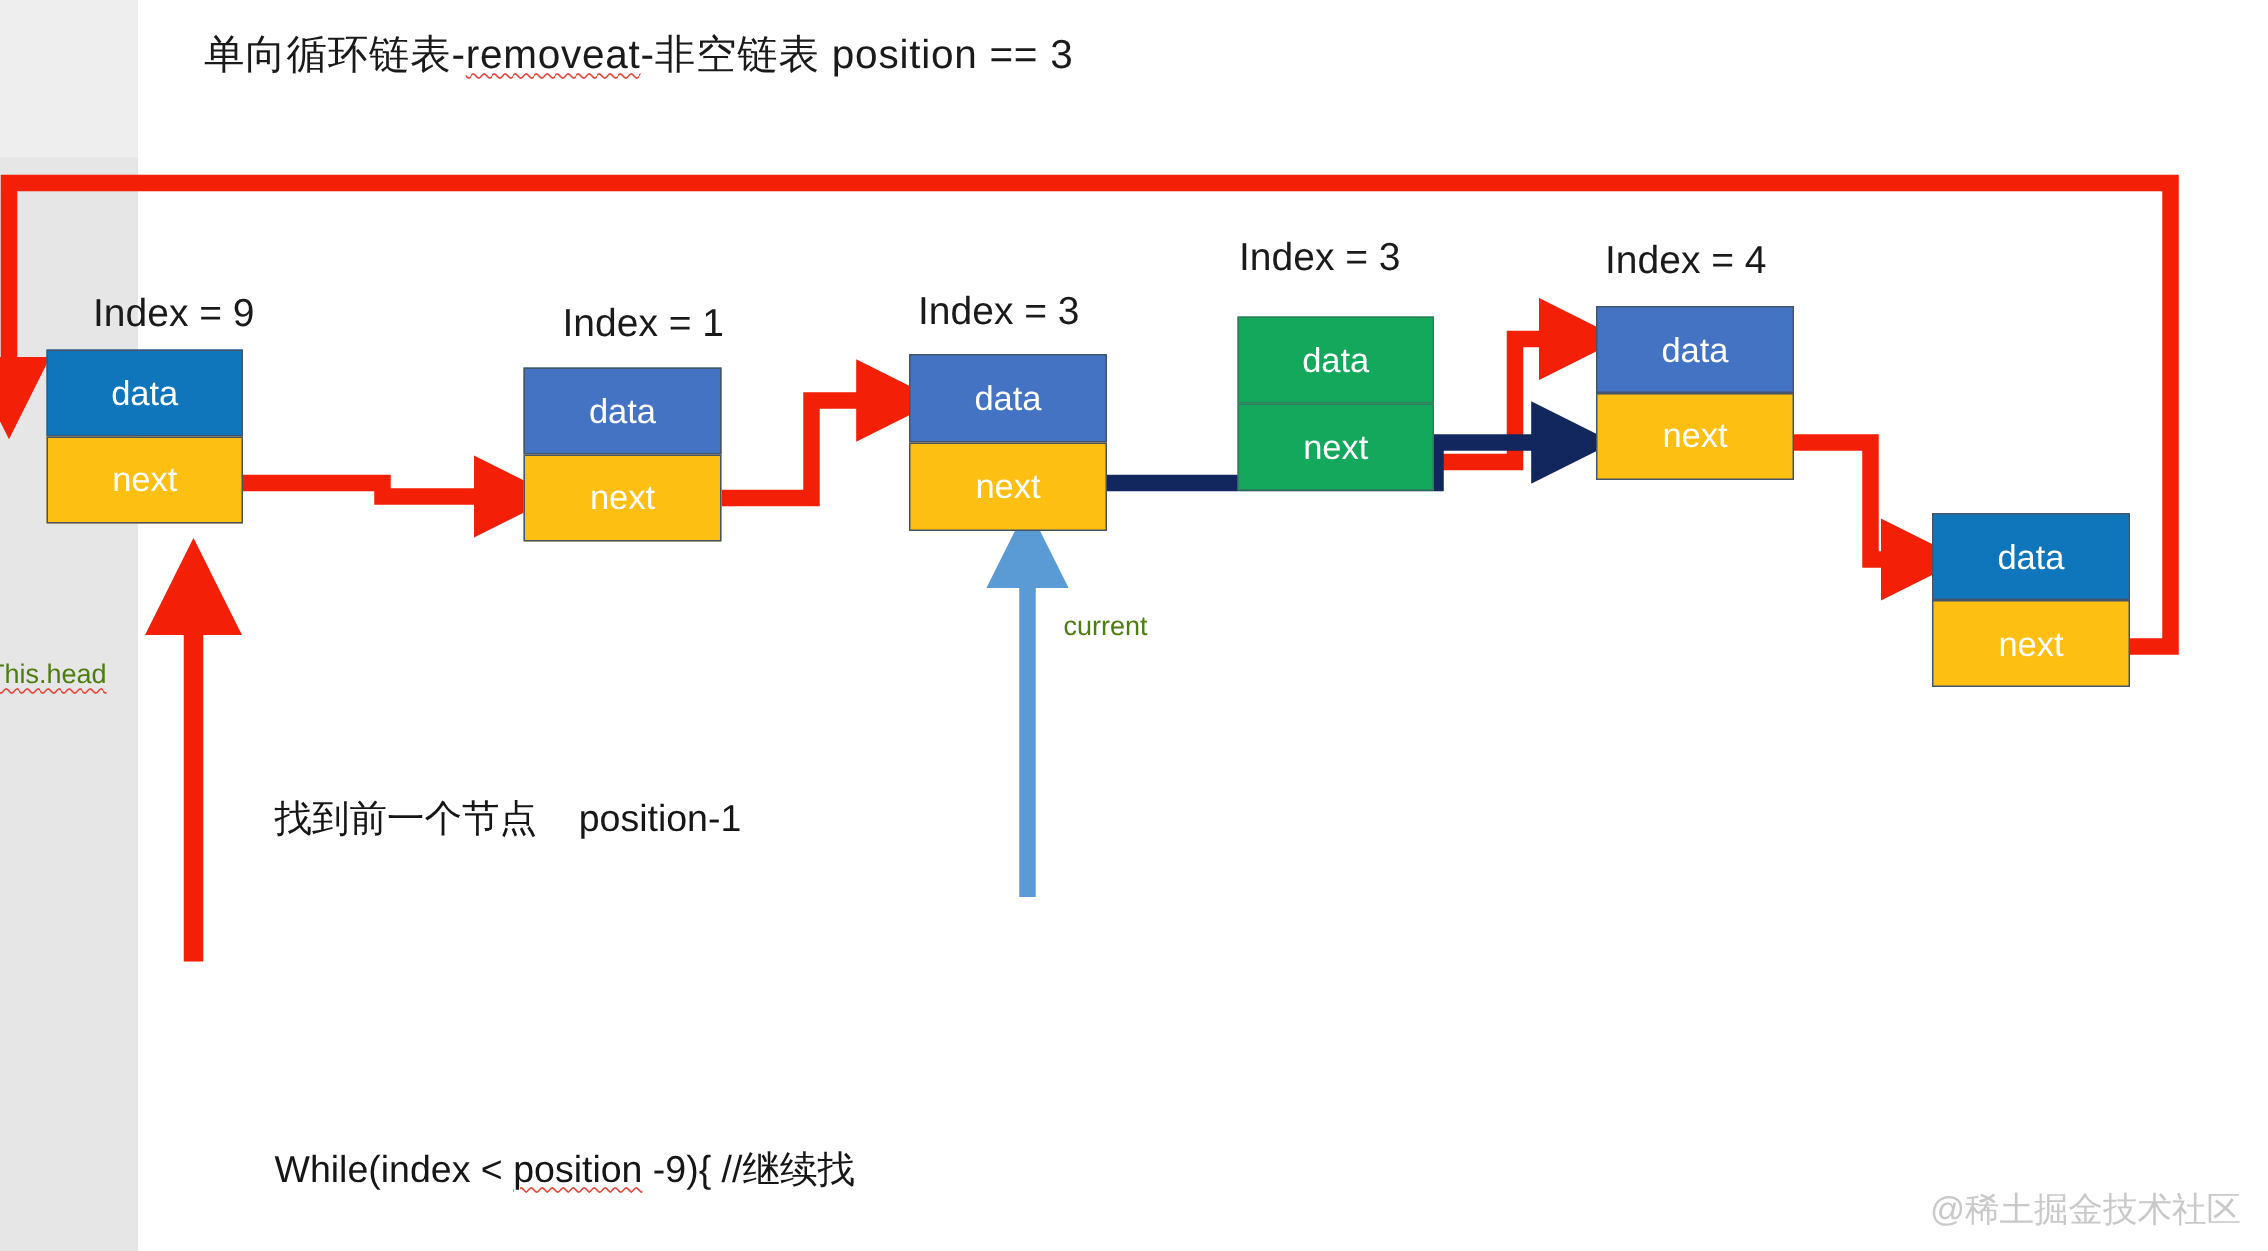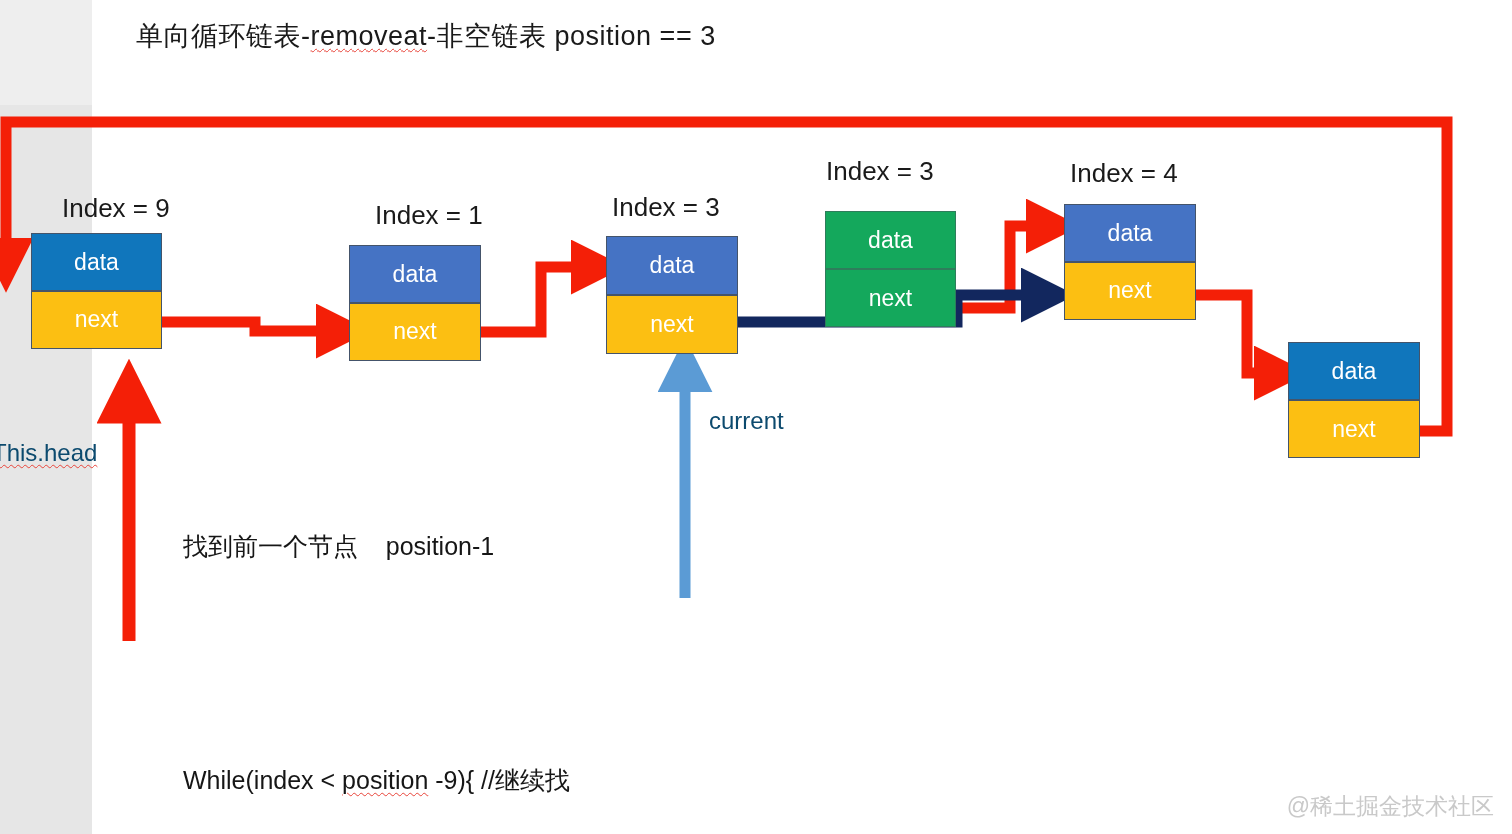--- a/index.html
+++ b/index.html
@@ -55,21 +55,21 @@
   .cell.next{top:50%;}
   .c-blue-bright{background:#1076bc;}
   .c-blue-soft{background:#4573c4;}
   .c-amber{background:#fcbf12;}
   .c-green{background:#14a85c;border-color:#2e7d5b;}
 
   
   #arrows{position:absolute;left:0;top:0;width:1512px;height:834px;pointer-events:none;}
 
   
-  .plabel{position:absolute;font-size:24px;color:#0c4a6e;white-space:nowrap;}
+  .plabel{position:absolute;font-size:18px;color:#4d7c0f;white-space:nowrap;}
 
   
   .code{
     position:absolute;left:183px;top:429px;
     font-size:25px;color:#161616;line-height:34px;white-space:pre;
   }
   .code .ln{display:block;height:34px;margin-top:32px;}
   .code .gap{display:block;height:32px;}
 
   .watermark{

